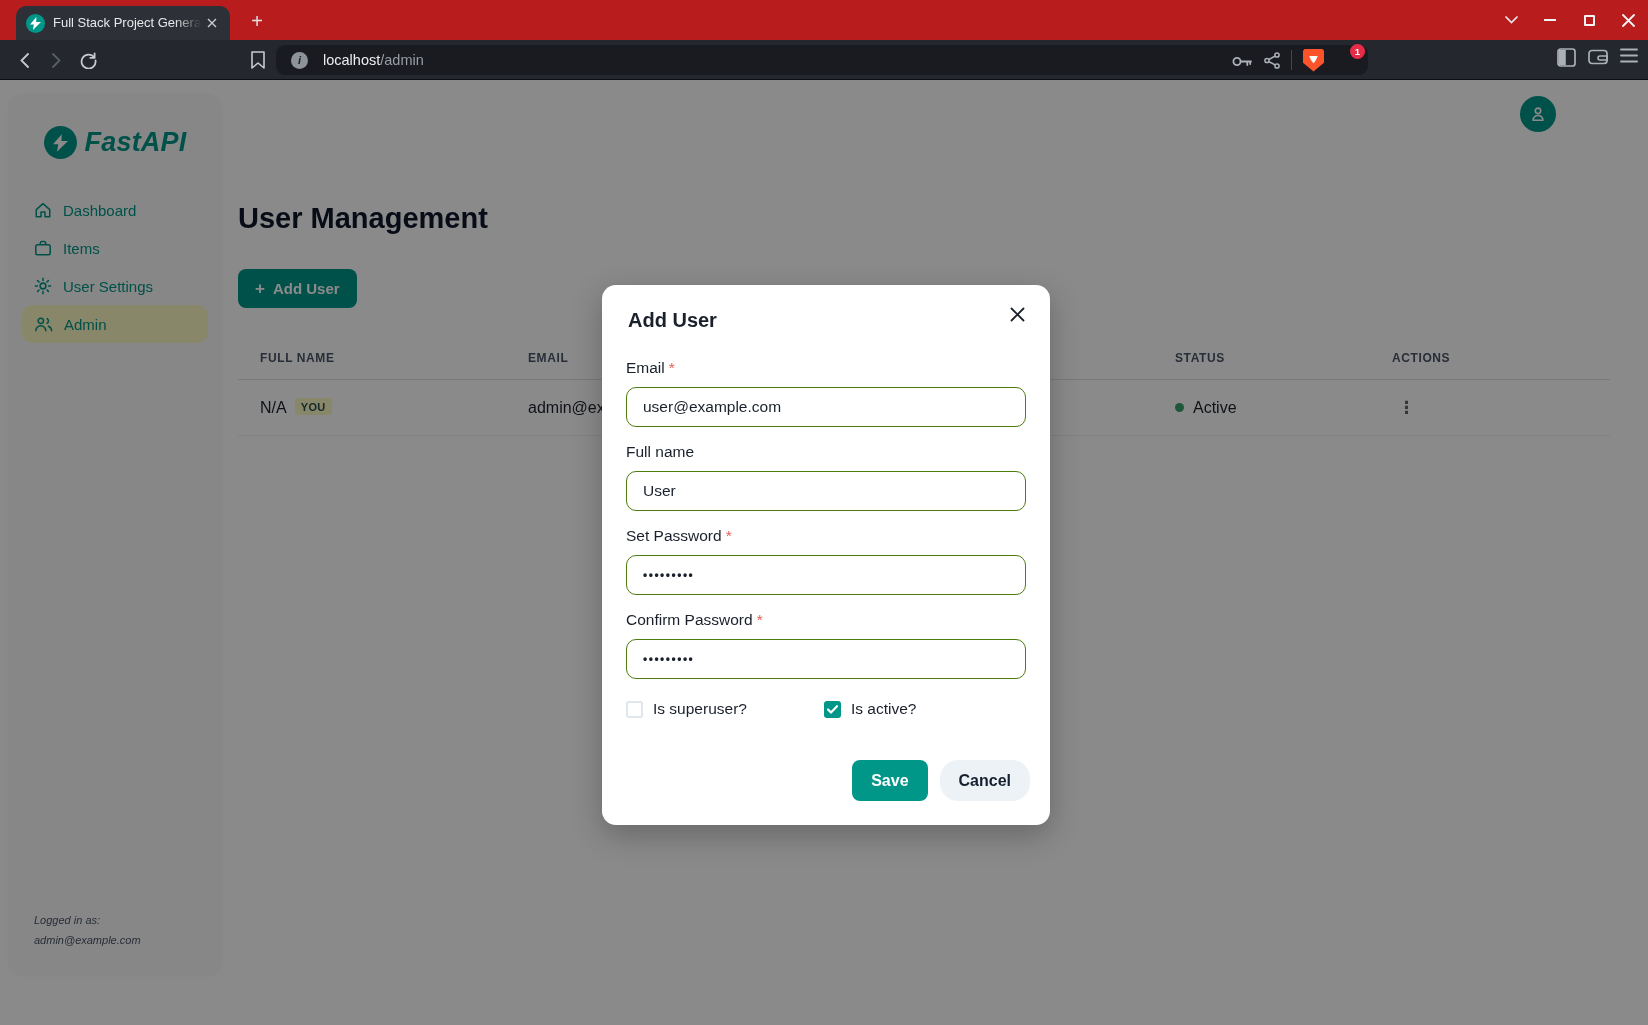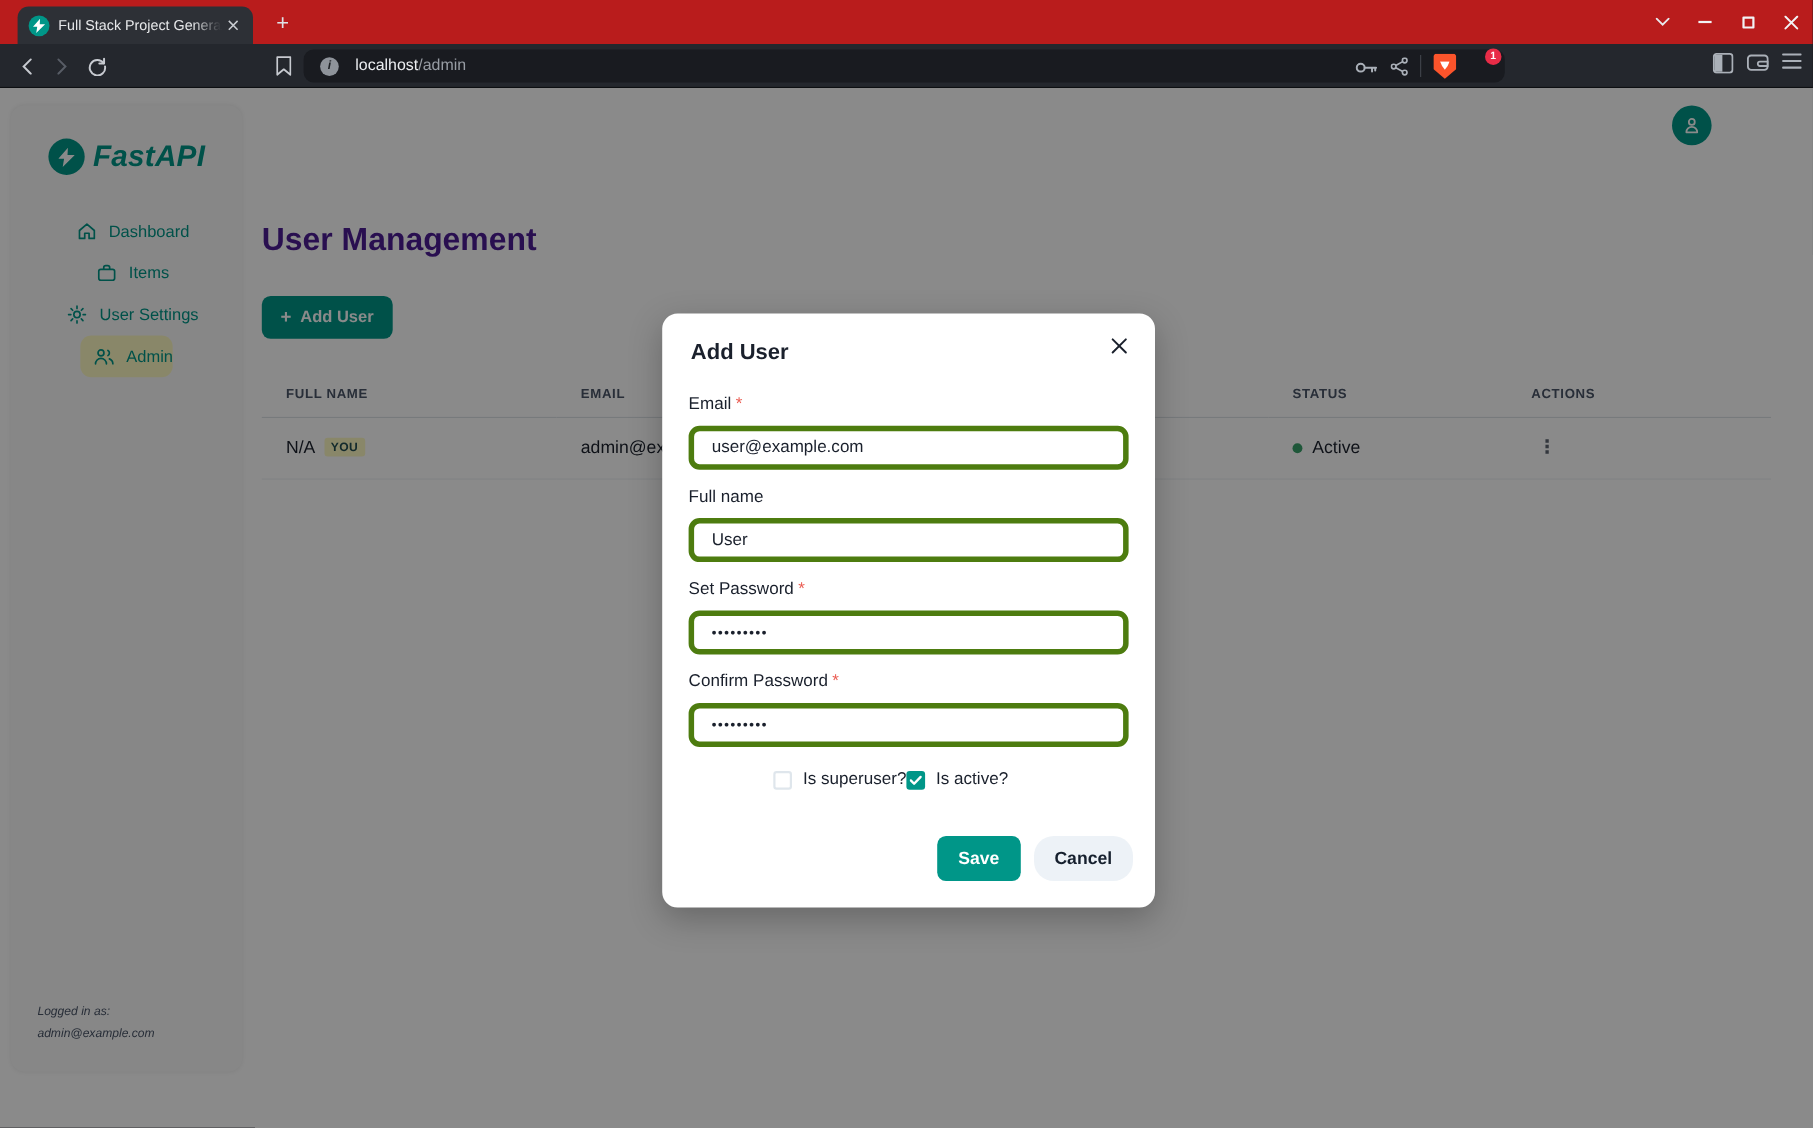--- a/index.html
+++ b/index.html
@@ -52,27 +52,27 @@
 
   
   .page { position:relative; width:1648px; height:945px; background:#ffffff; overflow:hidden; }
 
   .sidebar { position:absolute; left:10px; top:16px; width:210px; height:878px; background:#fafafa;
              border-radius:12px; box-shadow:0 0 4px rgba(0,0,0,0.08); }
   .logo-row { display:flex; align-items:center; justify-content:center; gap:8px; margin-top:30px; }
   .logo-mark { width:33px; height:33px; border-radius:50%; background:#009688;
                display:flex; align-items:center; justify-content:center; }
   .logo-text { color:#009688; font-size:27px; font-weight:600; letter-spacing:0.2px;font-style:italic; }
-  .nav { margin-top:32px; display:flex; flex-direction:column;align-items:center; }
+  .nav { margin-top:32px; display:flex; flex-direction:column; }
   .nav-item { display:flex; align-items:center; gap:11px; height:38px; margin:0 12px;
               padding-left:12px; border-radius:10px; color:#009688; font-size:15px; }
   .nav-item.active { background:#fef9c3; }
   .sidebar-footer { position:absolute; left:24px; bottom:24px; font-size:11px; color:#4a5568; line-height:20px;font-style:italic; }
 
-  .page-title { position:absolute; left:238px; top:122px; font-size:29px; font-weight:700; color:#4c1d95; }
+  .page-title { position:absolute; left:238px; top:122px; font-size:29px; font-weight:700; color:#0f172a; }
   .add-user-btn { position:absolute; left:238px; top:189px; height:39px; padding:0 17px;
                   background:#009688; border:none; border-radius:8px; color:#fff; font-size:15px;
                   font-weight:700; display:flex; align-items:center; gap:8px;
                   font-family:"Liberation Sans",sans-serif; }
   .add-plus { font-size:17px; font-weight:700; line-height:1; }
 
   .user-table { position:absolute; left:238px; top:257px; width:1372px; border-collapse:collapse;
                 table-layout:fixed; }
   .user-table col:nth-child(1){width:268px;} .user-table col:nth-child(2){width:647px;}
   .user-table col:nth-child(3){width:217px;} .user-table col:nth-child(4){width:240px;}
@@ -93,27 +93,27 @@
   
   .overlay { position:absolute; inset:0; background:rgba(0,0,0,0.46); z-index:10; }
   .modal { position:absolute; left:602px; top:205px; width:448px; z-index:20; background:#fff;
            border-radius:14px; padding:22px 20px 24px 24px; box-shadow:0 10px 30px rgba(0,0,0,0.25); }
   .modal-title { font-size:20px; font-weight:700; color:#1a202c; margin:2px 0 27px 2px; }
   .modal-close { position:absolute; top:16px; right:20px; width:26px; height:26px; background:none;
                  border:none; display:flex; align-items:center; justify-content:center; }
   .field { margin-bottom:16px; width:400px; }
   .field-label { font-size:15.5px; color:#1a202c; margin-bottom:10px; }
   .req { color:#ea5a50; margin-left:4px; }
-  .field input { width:100%; height:40px; border:5px solid #4d7c0f; border-radius:10px;
+  .field input { width:100%; height:40px; border:1px solid #4d7c0f; border-radius:10px;
                  padding:0 16px; font-size:15.5px; color:#1a202c; outline:none;
                  font-family:"Liberation Sans",sans-serif; }
   .field input[type=password] { font-size:12px; letter-spacing:1.5px; font-weight:700; }
   .check-row { display:flex; margin-top:21px; width:400px; }
   .check-item { display:flex; align-items:center; gap:10px; font-size:15.5px; color:#1a202c; }
-  .check-item.first { width:198px;justify-content:flex-end; }
+  .check-item.first { width:198px; }
   .checkbox { width:17px; height:17px; border-radius:3px; flex:none; display:flex;
               align-items:center; justify-content:center; }
   .checkbox.unchecked { border:2px solid #dfe6ec; background:#fff; }
   .checkbox.checked { background:#009688; }
   .modal-footer { margin-top:42px; display:flex; justify-content:flex-end; gap:12px; }
   .btn { height:41px; border:none; border-radius:8px; font-size:16px; font-weight:700;
          font-family:"Liberation Sans",sans-serif; padding:0 19px; }
   .btn-save { background:#009688; color:#ffffff; }
   .btn-cancel { background:#edf2f7; color:#16202e;border-radius:18px; }
 

